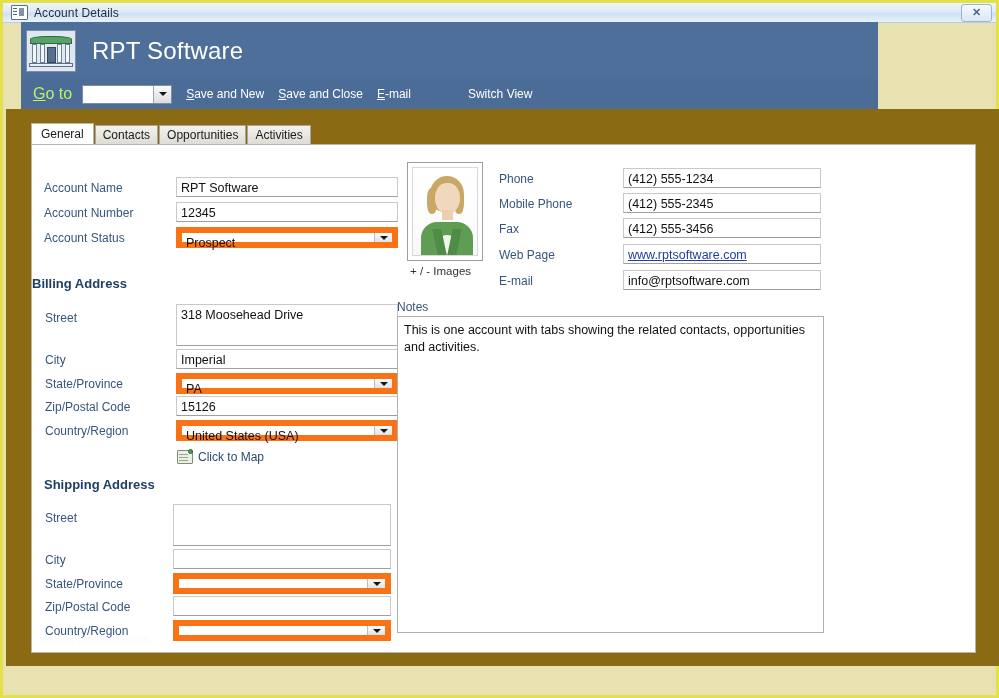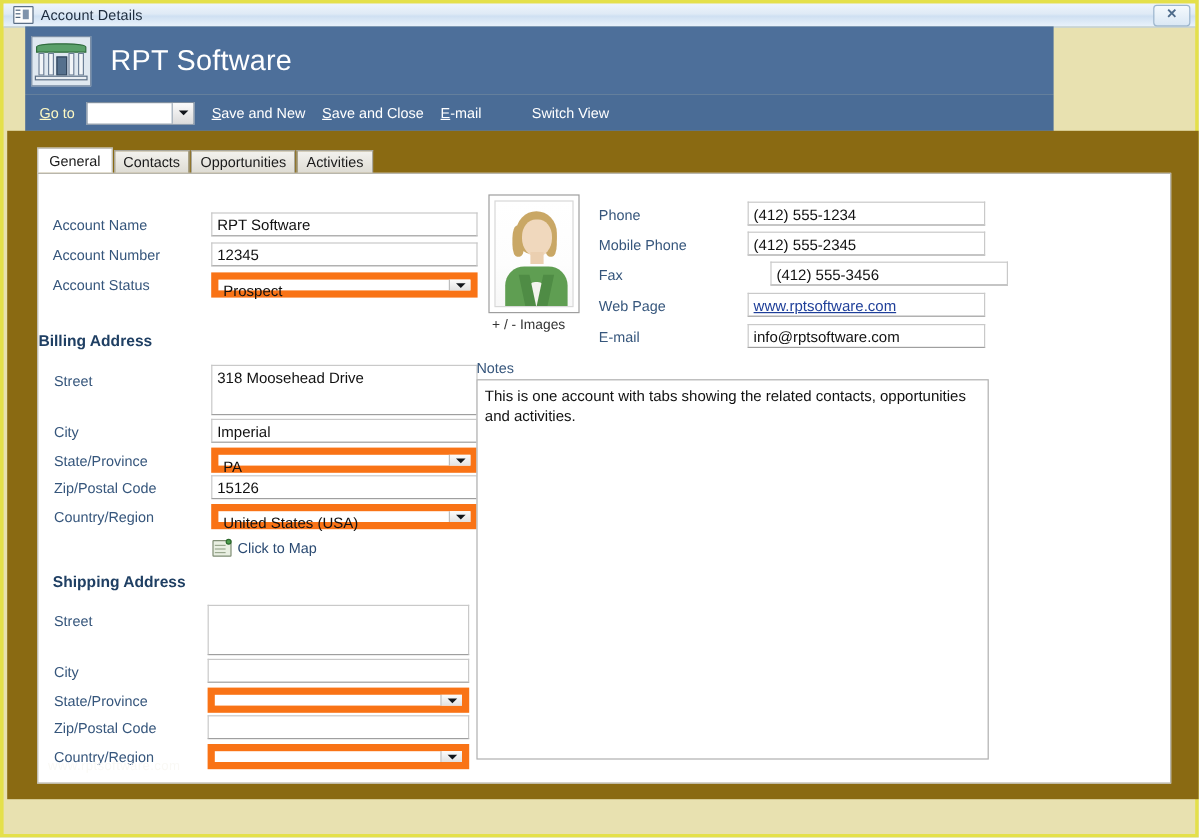--- a/index.html
+++ b/index.html
@@ -59,41 +59,41 @@
   .logo .door{position:absolute;left:20px;bottom:8px;width:9px;height:16px;background:#55708d;border:1px solid #33475e;box-sizing:border-box;}
   .hdr-title{
     color:#ffffff;font-size:24px;font-weight:400;letter-spacing:.2px;
   }
   
   .toolbar{
     position:absolute;left:18px;top:76px;width:857px;height:30px;
     background:#4a6c96;display:flex;align-items:center;
     border-bottom:1px solid #8fa8c4;
   }
-  .tb-label{color:#fef9c3;font-size:12px;margin-left:12px;}
+  .tb-label{color:#bef264;font-size:16px;margin-left:12px;}
   .tb-label u{text-decoration:underline;}
   .goto-combo{
     margin-left:10px;width:90px;height:19px;background:#ffffff;
     border:1px solid #7f8e9e;display:flex;align-items:stretch;box-sizing:border-box;
   }
   .goto-combo .val{flex:1;}
   .goto-combo .arrow{
     width:17px;border-left:1px solid #9aa7b5;
     background:linear-gradient(to bottom,#fbfbfb,#dcdcdc);
     display:flex;align-items:center;justify-content:center;
   }
   .arrow-glyph{
     width:0;height:0;border-left:4px solid transparent;border-right:4px solid transparent;
     border-top:4px solid #12161b;
   }
   .tb-btn{
     color:#ffffff;font-size:12px;margin-left:14px;cursor:default;white-space:nowrap;
   }
   .tb-btn u{text-decoration:underline;}
-  .tb-btn.wide{margin-left:42px;}
+  .tb-btn.wide{margin-left:57px;}
   
   .gold{
     position:absolute;left:3px;top:106px;width:993px;height:557px;
     background:#8a6a12;box-sizing:border-box;
   }
   
   .tabstrip{
     position:absolute;left:28px;top:121px;height:20px;display:flex;align-items:flex-end;
   }
   .tab{
@@ -324,21 +324,21 @@
     </div>
     <div class="imglabel">+ / -  Images</div>
 
     <div class="lbl" style="left:467px;top:27px;">Phone</div>
     <div class="fld" style="left:591px;top:23px;width:198px;height:20px;">(412) 555-1234</div>
 
     <div class="lbl" style="left:467px;top:52px;">Mobile Phone</div>
     <div class="fld" style="left:591px;top:48px;width:198px;height:20px;">(412) 555-2345</div>
 
     <div class="lbl" style="left:467px;top:77px;">Fax</div>
-    <div class="fld" style="left:591px;top:73px;width:198px;height:20px;margin-left:19px;">(412) 555-3456</div>
+    <div class="fld" style="left:591px;top:73px;width:198px;height:20px;">(412) 555-3456</div>
 
     <div class="lbl" style="left:467px;top:103px;">Web Page</div>
     <div class="fld" style="left:591px;top:99px;width:198px;height:20px;"><span class="weblink">www.rptsoftware.com</span></div>
 
     <div class="lbl" style="left:467px;top:129px;">E-mail</div>
     <div class="fld" style="left:591px;top:125px;width:198px;height:20px;">info@rptsoftware.com</div>
 
     <div class="notes-lbl">Notes</div>
     <div class="notes-box">This is one account with tabs showing the related contacts, opportunities and activities.</div>
 

